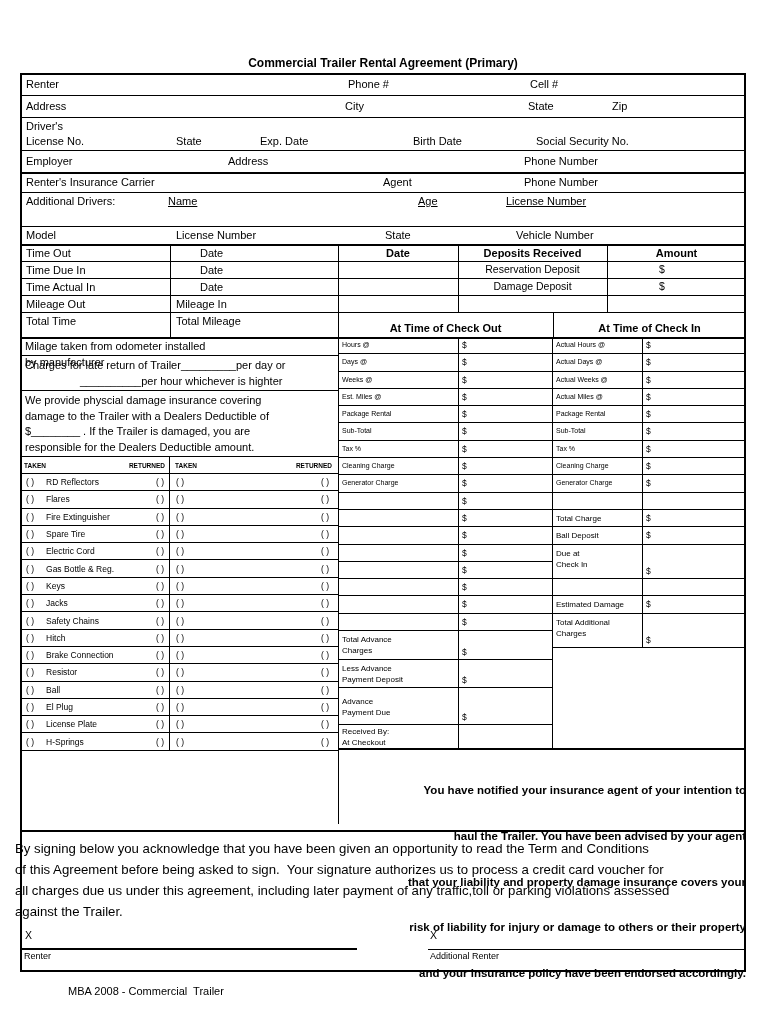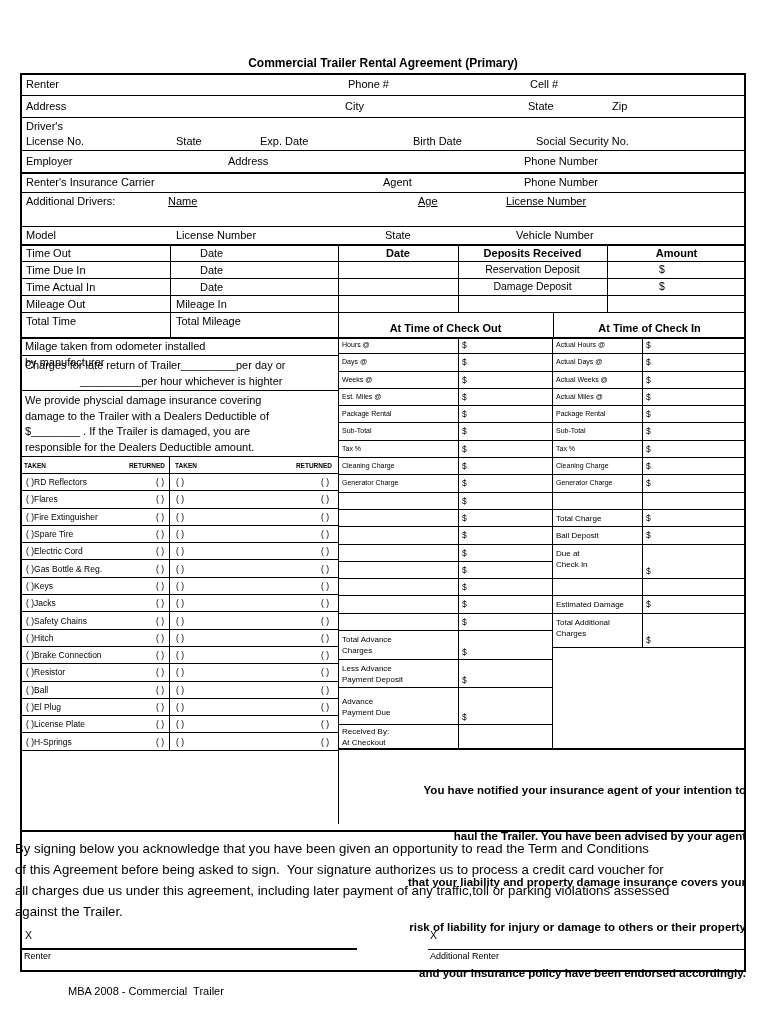--- a/index.html
+++ b/index.html
@@ -23,21 +23,21 @@
         font-size:11px;line-height:15.6px;}
   .tkhdr{height:17px;display:flex;border-bottom:1px solid #000;box-sizing:border-box;
          font-weight:bold;font-size:6.5px;}
   .tkhdr .h1{width:150px;border-right:1px solid #000;box-sizing:border-box;display:flex;
              justify-content:space-between;padding:5px 4px 0 4px;}
   .tkhdr .h2{flex:1;display:flex;justify-content:space-between;padding:5px 6px 0 5px;}
   .chkrow{height:17.3px;display:flex;border-bottom:1px solid #000;box-sizing:border-box;
           font-size:8.5px;}
   .chkrow .L{width:150px;border-right:1px solid #000;box-sizing:border-box;display:flex;
              align-items:center;padding:0 5px 0 6px;}
-  .chkrow .L .it{flex:1;}
+  .chkrow .L .it{flex:1;margin-left:12px;}
   .chkrow .R{flex:1;display:flex;align-items:center;justify-content:space-between;
              padding:0 9px 0 6px;}
   #cyanbox{height:50px;border:2px solid #000;box-sizing:border-box;background:#00ffff;
            font-size:8.5px;line-height:13px;padding:3px 4px 0 4px;}
   #cyanbox .init{font-size:10px;padding-left:78px;margin-top:2px;}
   
   #col-mid{position:absolute;left:338px;top:337px;width:215px;box-sizing:border-box;
            border-left:1px solid #000;border-right:1px solid #000;}
   .mrow{height:17.3px;display:flex;border-bottom:1px solid #000;box-sizing:border-box;}
   .ml{width:120px;border-right:1px solid #000;box-sizing:border-box;font-size:7px;

